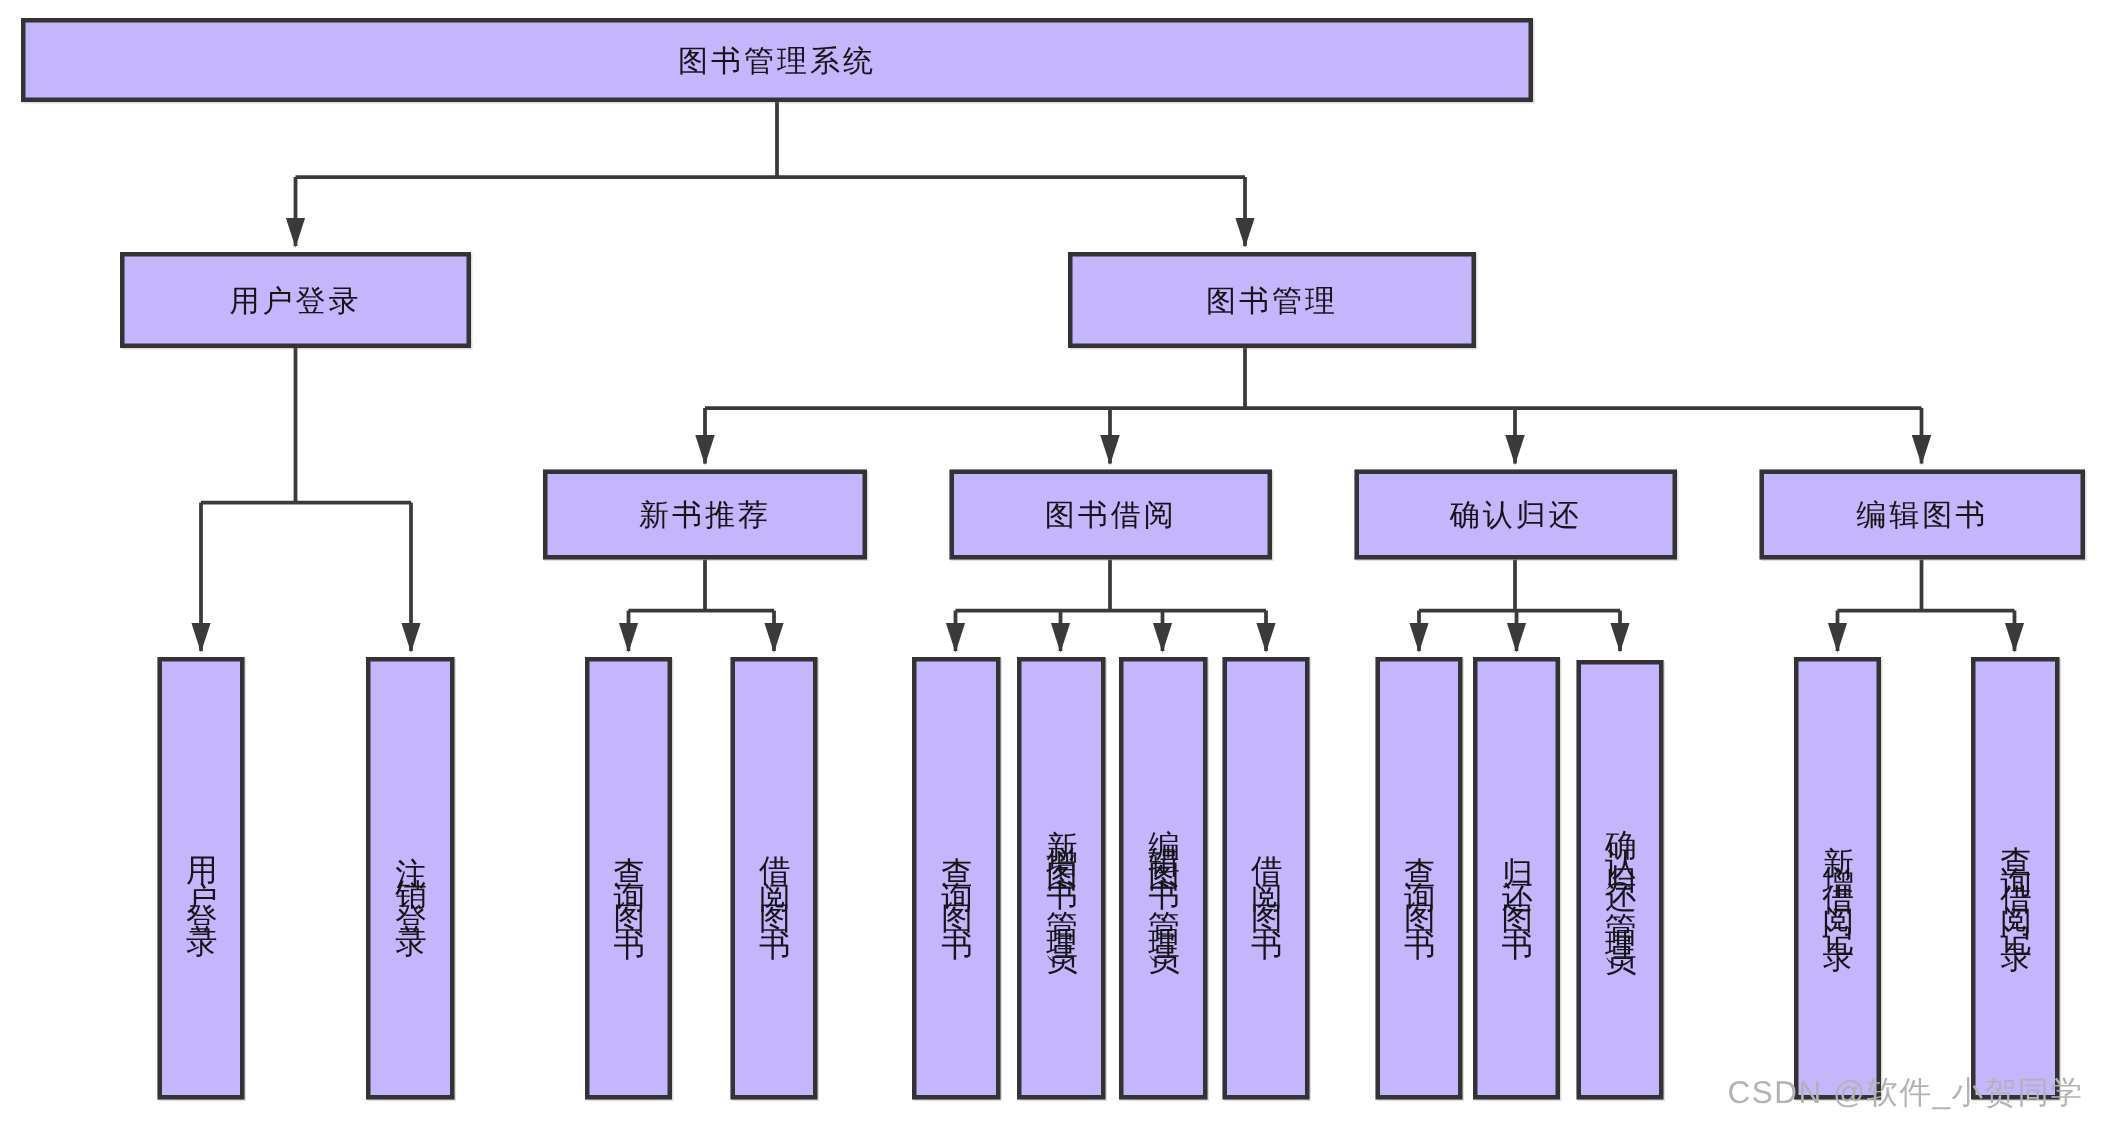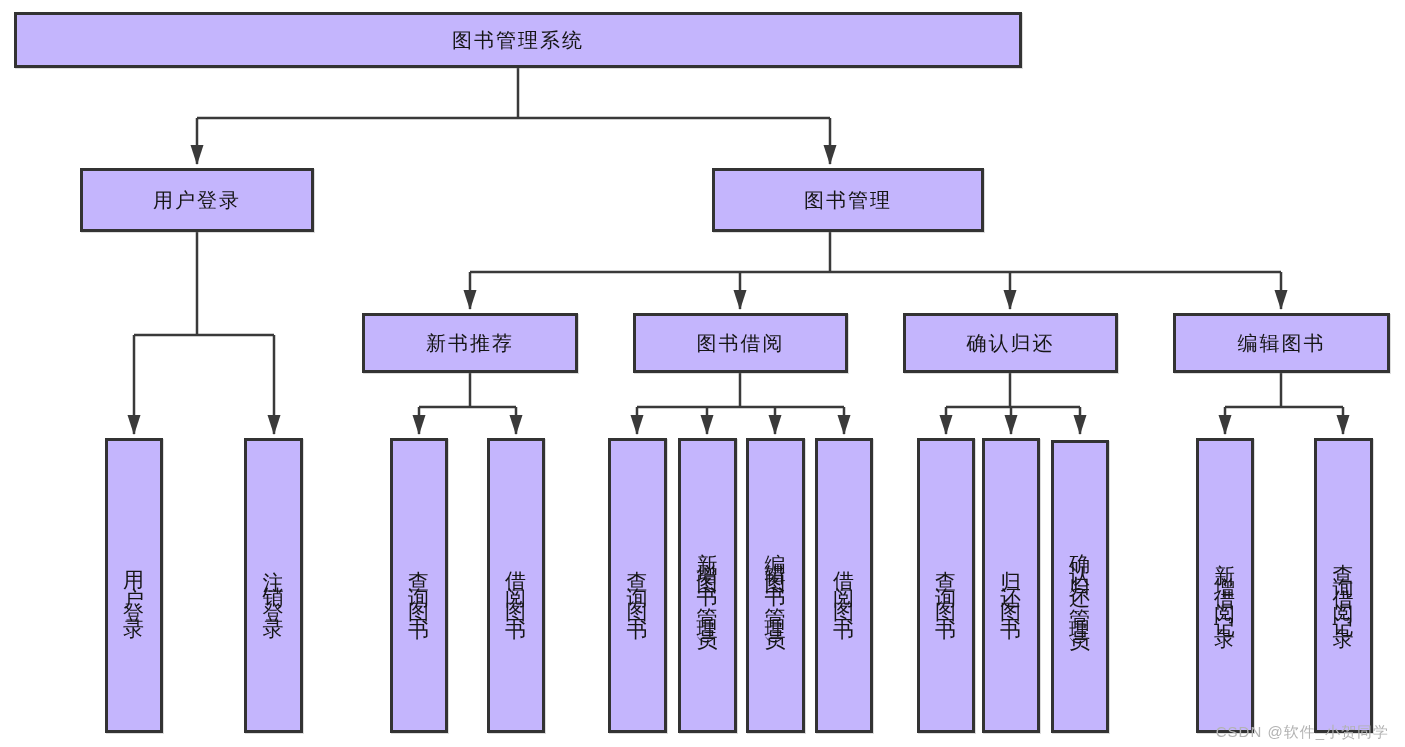--- a/index.html
+++ b/index.html
@@ -38,21 +38,21 @@
     font-size: 21px;
     letter-spacing: 16px;
     line-height: 1;
   }
   .leaf span.mid  { letter-spacing: 13px; }
   .leaf span.long { letter-spacing: 11px; }
   .watermark {
     position: absolute;
     right: 16px;
     bottom: 5px;
-    font-size: 15px;
+    font-size: 21px;
     color: #b3b3b3;
     letter-spacing: 1px;
     z-index: 6;
     white-space: nowrap;
     margin-left: 28px;
   }
 </style>
 </head>
 <body>
 

